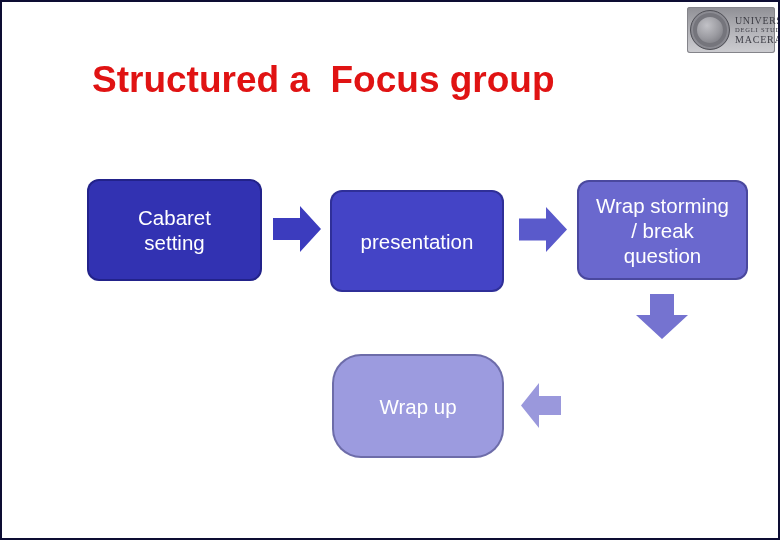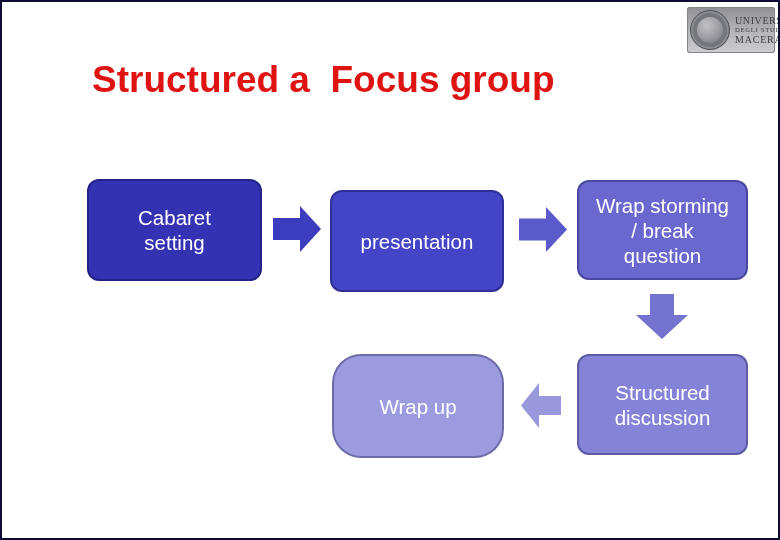--- a/index.html
+++ b/index.html
@@ -108,22 +108,20 @@
 setting</div>
 
   <div class="fg-box box-presentation" style="background: rgb(68, 68, 198);">presentation</div>
 
   <div class="fg-box box-brain" style="background: rgb(106, 104, 206);">Wrap storming
 / break
 question</div>
 
   <div class="fg-box box-wrapup" style="background: rgb(156, 155, 223);">Wrap up</div>
 
-  <div class="fg-box box-structured" style="background: rgb(133, 131, 215);">Structured
-discussion</div>
 
   <svg class="fg-arrow arrow-1" width="48" height="46" viewBox="0 0 48 46">
     <polygon points="0,12 27,12 27,0 48,23 27,46 27,34 0,34" fill="#3c3cbe"></polygon>
   </svg>
 
   <svg class="fg-arrow arrow-2" width="48" height="45" viewBox="0 0 48 45">
     <polygon points="0,11.5 27,11.5 27,0 48,22.5 27,45 27,33.5 0,33.5" fill="#5a5acb"></polygon>
   </svg>
 
   <svg class="fg-arrow arrow-3" width="52" height="45" viewBox="0 0 52 45">

